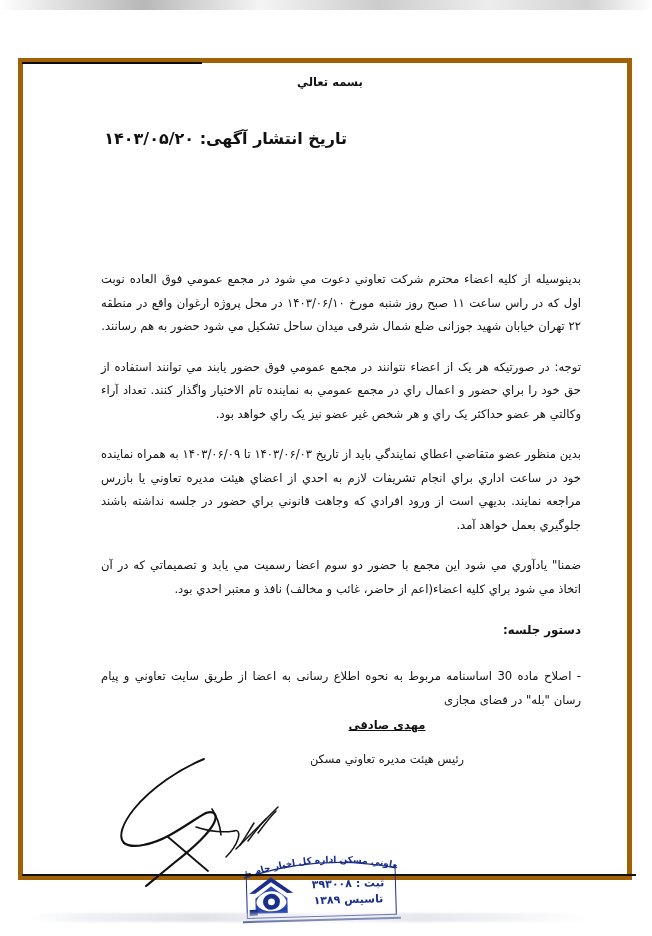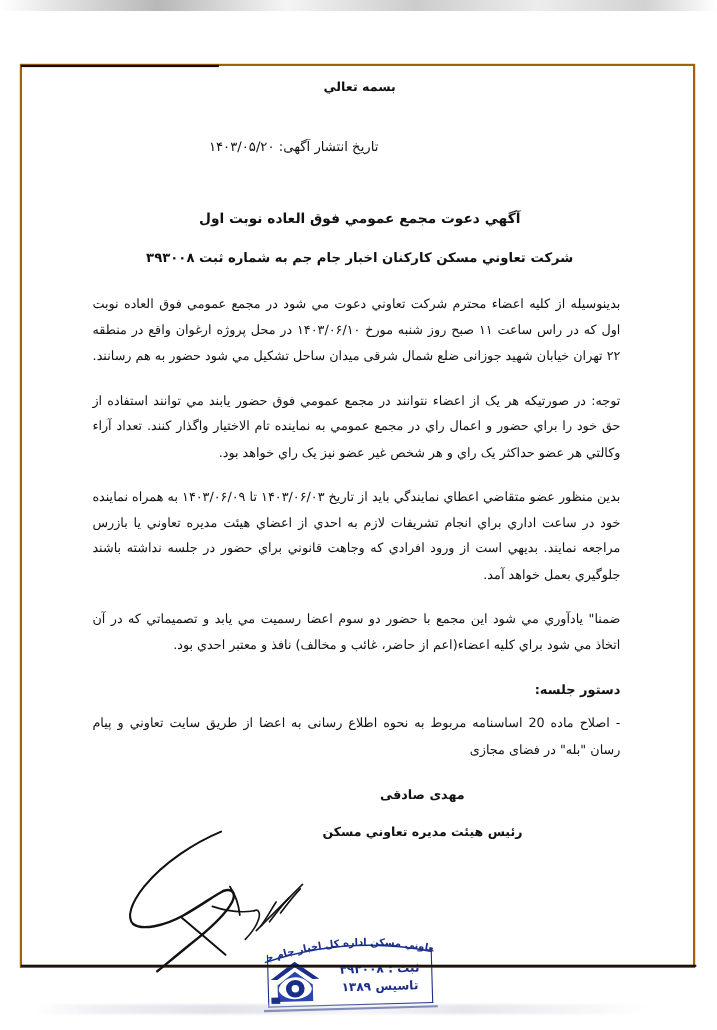--- a/index.html
+++ b/index.html
@@ -46,21 +46,21 @@
     filter: blur(1px);
   }
 
   
   .page-frame {
     position: absolute;
     left: 18px;
     top: 58px;
     width: 614px;
     height: 822px;
-    border: 2px solid #a16207;
+    border: 5px solid #a16207;
     box-sizing: border-box;
     background: #ffffff;
   }
   .page-frame::before {
     
     content: "";
     position: absolute;
     left: -1px; top: -1px;
     width: 180px; height: 2px;
     background: #0c0c0c;
@@ -89,22 +89,22 @@
     text-align: center;
     font-size: 11.5px;
     font-weight: bold;
     letter-spacing: 0.2px;
   }
 
   .notice-date {
     position: absolute;
     top: 66px;
     right: 290px;
-    font-size: 12px;
-    font-weight: normal;
+    font-size: 16px;
+    font-weight: bold;
     white-space: nowrap;
   }
 
   .title-block {
     position: absolute;
     top: 131px;
     width: 100%;
     text-align: center;
   }
   .title-line-1 {
@@ -113,38 +113,38 @@
     margin-bottom: 21px;
   }
   .title-line-2 {
     font-size: 12px;
     font-weight: bold;
   }
 
   .body-block {
     position: absolute;
     top: 205px;
-    right: 70px;
+    right: 56px;
     width: 480px;
   }
 
   p.para {
     margin: 0 0 17px 0;
     font-size: 11.6px;
     line-height: 2.03;
     text-align: justify;
     text-justify: inter-word;
     text-align-last: right;
   }
   .lead-bold {
     font-weight: normal;
   }
 
   .agenda-heading {
-    margin: 22px 0 12px 0;
+    margin: 22px 0 28px 0;
     font-size: 11.8px;
     font-weight: bold;
   }
   .agenda-item {
     margin: 0;
     font-size: 11.6px;
     line-height: 2.0;
     text-align: justify;
     text-align-last: right;
   }
@@ -154,24 +154,25 @@
     position: absolute;
     top: 655px;
     right: 120px;
     width: 260px;
     text-align: center;
   }
   .signer-name {
     font-size: 11.6px;
     font-weight: bold;
     margin-bottom: 20px;
+    text-decoration: underline;
   }
   .signer-title {
     font-size: 11.4px;
-    font-weight: bold;
+    font-weight: normal;
   }
 
   .signature-scribble {
     position: absolute;
     left: 85px;
     top: 690px;
     width: 200px;
     height: 140px;
     pointer-events: none;
   }
@@ -236,38 +237,34 @@
 
 <div class="scan-top-smudge"></div>
 
 <div class="page-frame">
   <div class="doc-content">
 
     <div class="basmala">بسمه تعالي</div>
 
     <div class="notice-date">تاریخ انتشار آگهی: ۱۴۰۳/۰۵/۲۰</div>
 
-    <div class="title-block">
-      <div class="title-line-1">آگهي دعوت مجمع عمومي فوق العاده نوبت اول</div>
-      <div class="title-line-2">شرکت تعاوني مسکن کارکنان اخبار جام جم به شماره ثبت ۳۹۳۰۰۸</div>
-    </div>
 
     <div class="body-block">
 
       <p class="para"><span class="lead-bold"></span><span>بدینوسیله از کلیه اعضاء محترم شرکت تعاوني دعوت مي شود در مجمع عمومي فوق العاده نوبت اول که در راس ساعت ۱۱ صبح روز شنبه مورخ ۱۴۰۳/۰۶/۱۰ در محل پروژه ارغوان واقع در منطقه ۲۲ تهران خیابان شهید جوزانی ضلع شمال شرقی میدان ساحل  تشکیل مي شود حضور به هم رسانند.</span></p>
 
       <p class="para"><span class="lead-bold">توجه:</span><span> در صورتیکه هر یک از اعضاء نتوانند در مجمع عمومي فوق حضور یابند مي توانند استفاده از حق خود را براي حضور و اعمال راي در مجمع عمومي به نماینده تام الاختیار واگذار کنند. تعداد آراء وکالتي هر عضو حداکثر یک راي و هر شخص غیر عضو نیز یک راي خواهد بود.</span></p>
 
       <p class="para"><span class="lead-bold"></span><span>بدین منظور عضو متقاضي اعطاي نمایندگي باید از تاریخ ۱۴۰۳/۰۶/۰۳ تا ۱۴۰۳/۰۶/۰۹ به همراه نماینده خود در ساعت اداري براي انجام تشریفات لازم به احدي از اعضاي هیئت مدیره تعاوني یا بازرس مراجعه نمایند. بدیهي است از ورود افرادي که وجاهت قانوني براي حضور در جلسه نداشته باشند جلوگیري بعمل خواهد آمد.</span></p>
 
       <p class="para"><span class="lead-bold">ضمنا"</span><span> یادآوري مي شود این مجمع با حضور دو سوم اعضا رسمیت مي یابد و تصمیماتي که در آن اتخاذ مي شود براي کلیه اعضاء(اعم از حاضر، غائب و مخالف) نافذ و معتبر احدي بود.</span></p>
 
       <div class="agenda-heading">دستور جلسه:</div>
 
-      <p class="agenda-item">- اصلاح ماده 20 اساسنامه مربوط به نحوه اطلاع رسانی به اعضا از طریق سایت تعاوني و پیام رسان "بله" در فضای مجازی</p>
+      <p class="agenda-item">- اصلاح ماده 30 اساسنامه مربوط به نحوه اطلاع رسانی به اعضا از طریق سایت تعاوني و پیام رسان "بله" در فضای مجازی</p>
     </div>
 
     <div class="sign-block">
       <div class="signer-name">مهدی صادقی</div>
       <div class="signer-title">رئیس هیئت مدیره  تعاوني مسکن</div>
     </div>
 
     <svg class="signature-scribble" viewBox="0 0 200 140">
       <g fill="none" stroke="#121212" stroke-linecap="round" stroke-linejoin="round">
         <path d="M96,6 C72,16 44,34 26,56 C14,71 10,84 16,90" stroke-width="1.9"></path>

